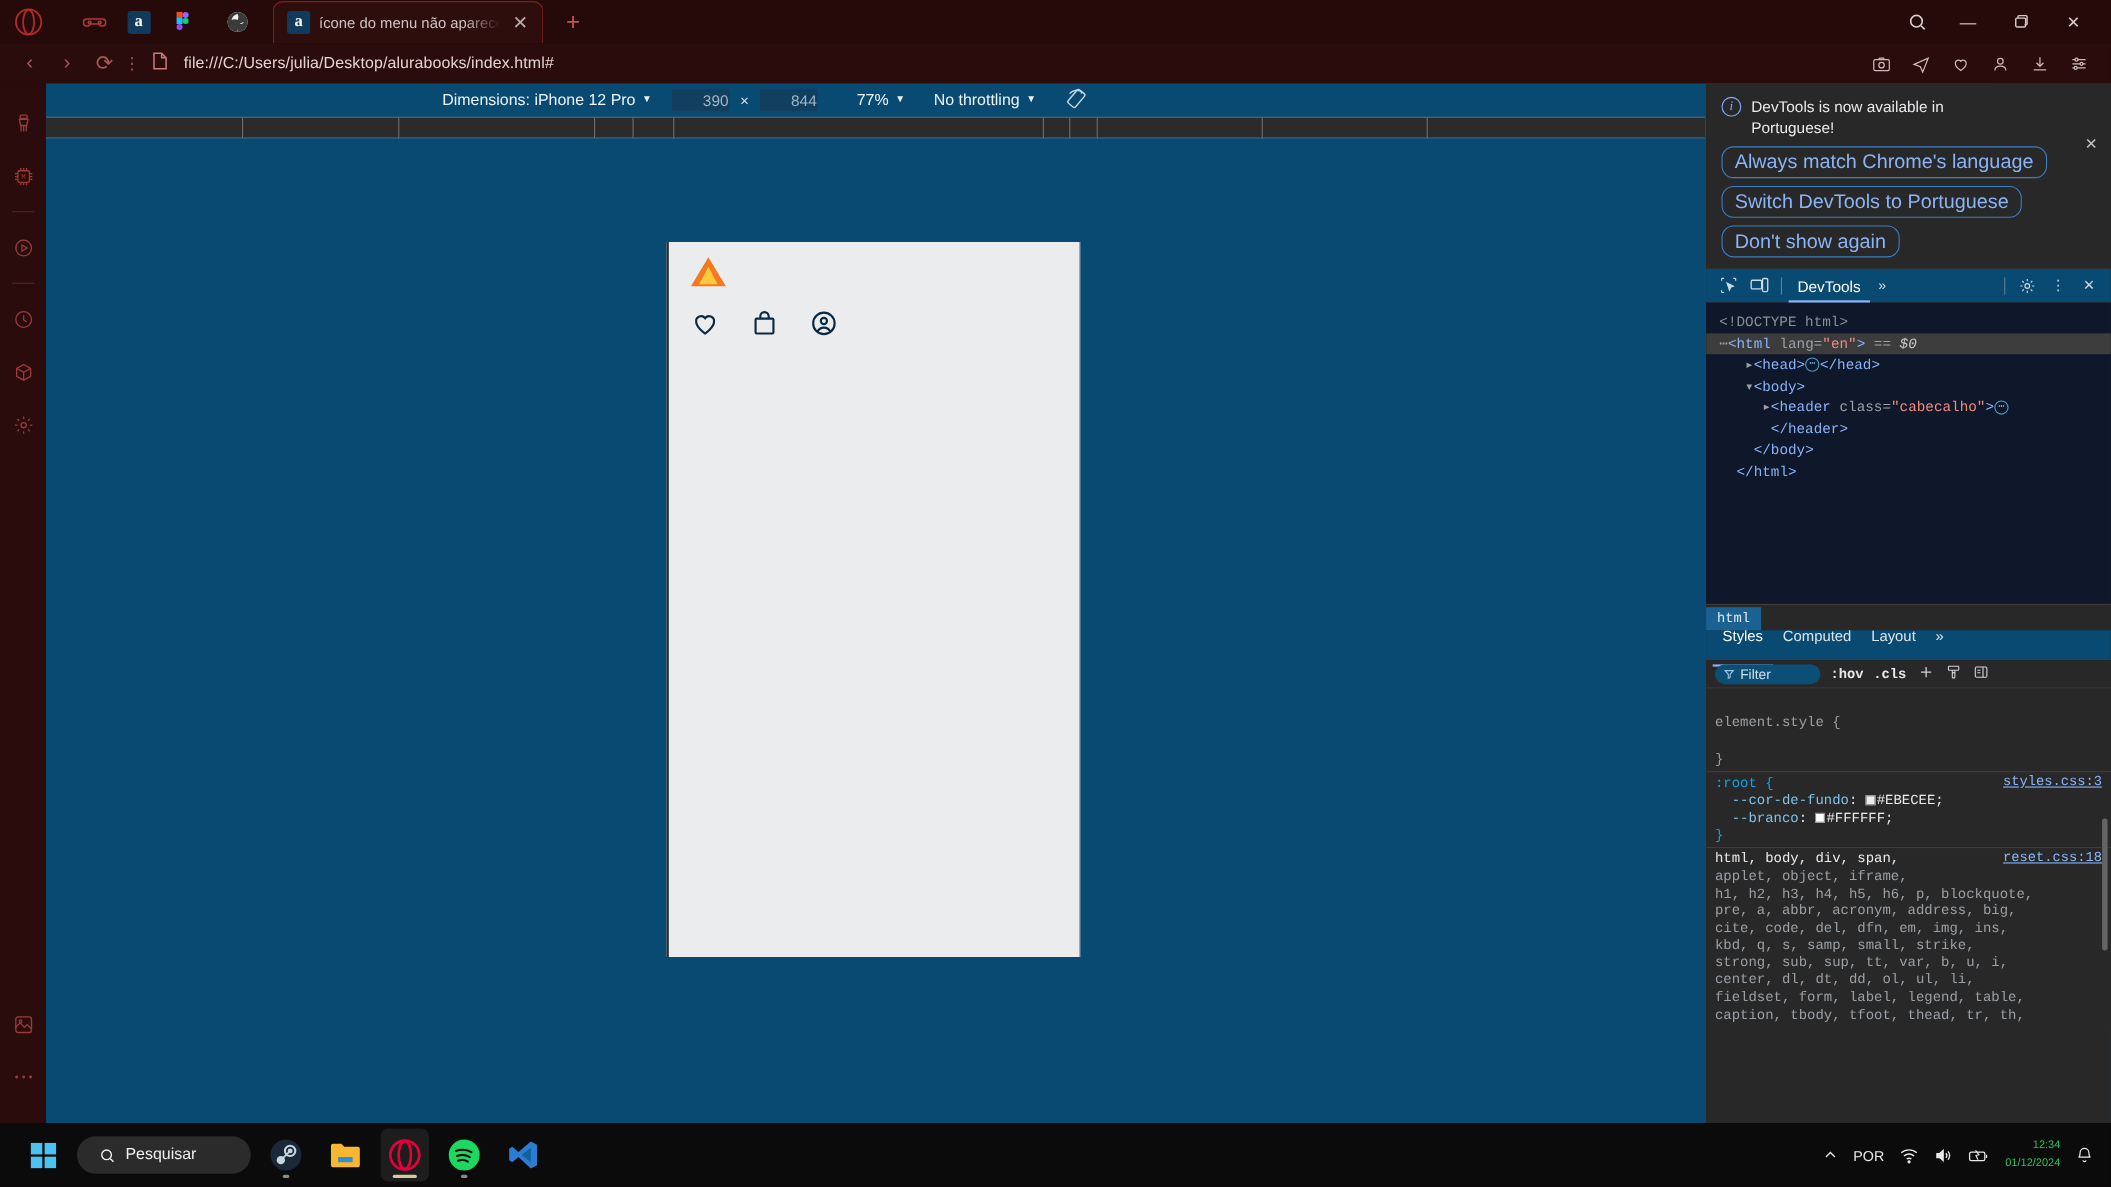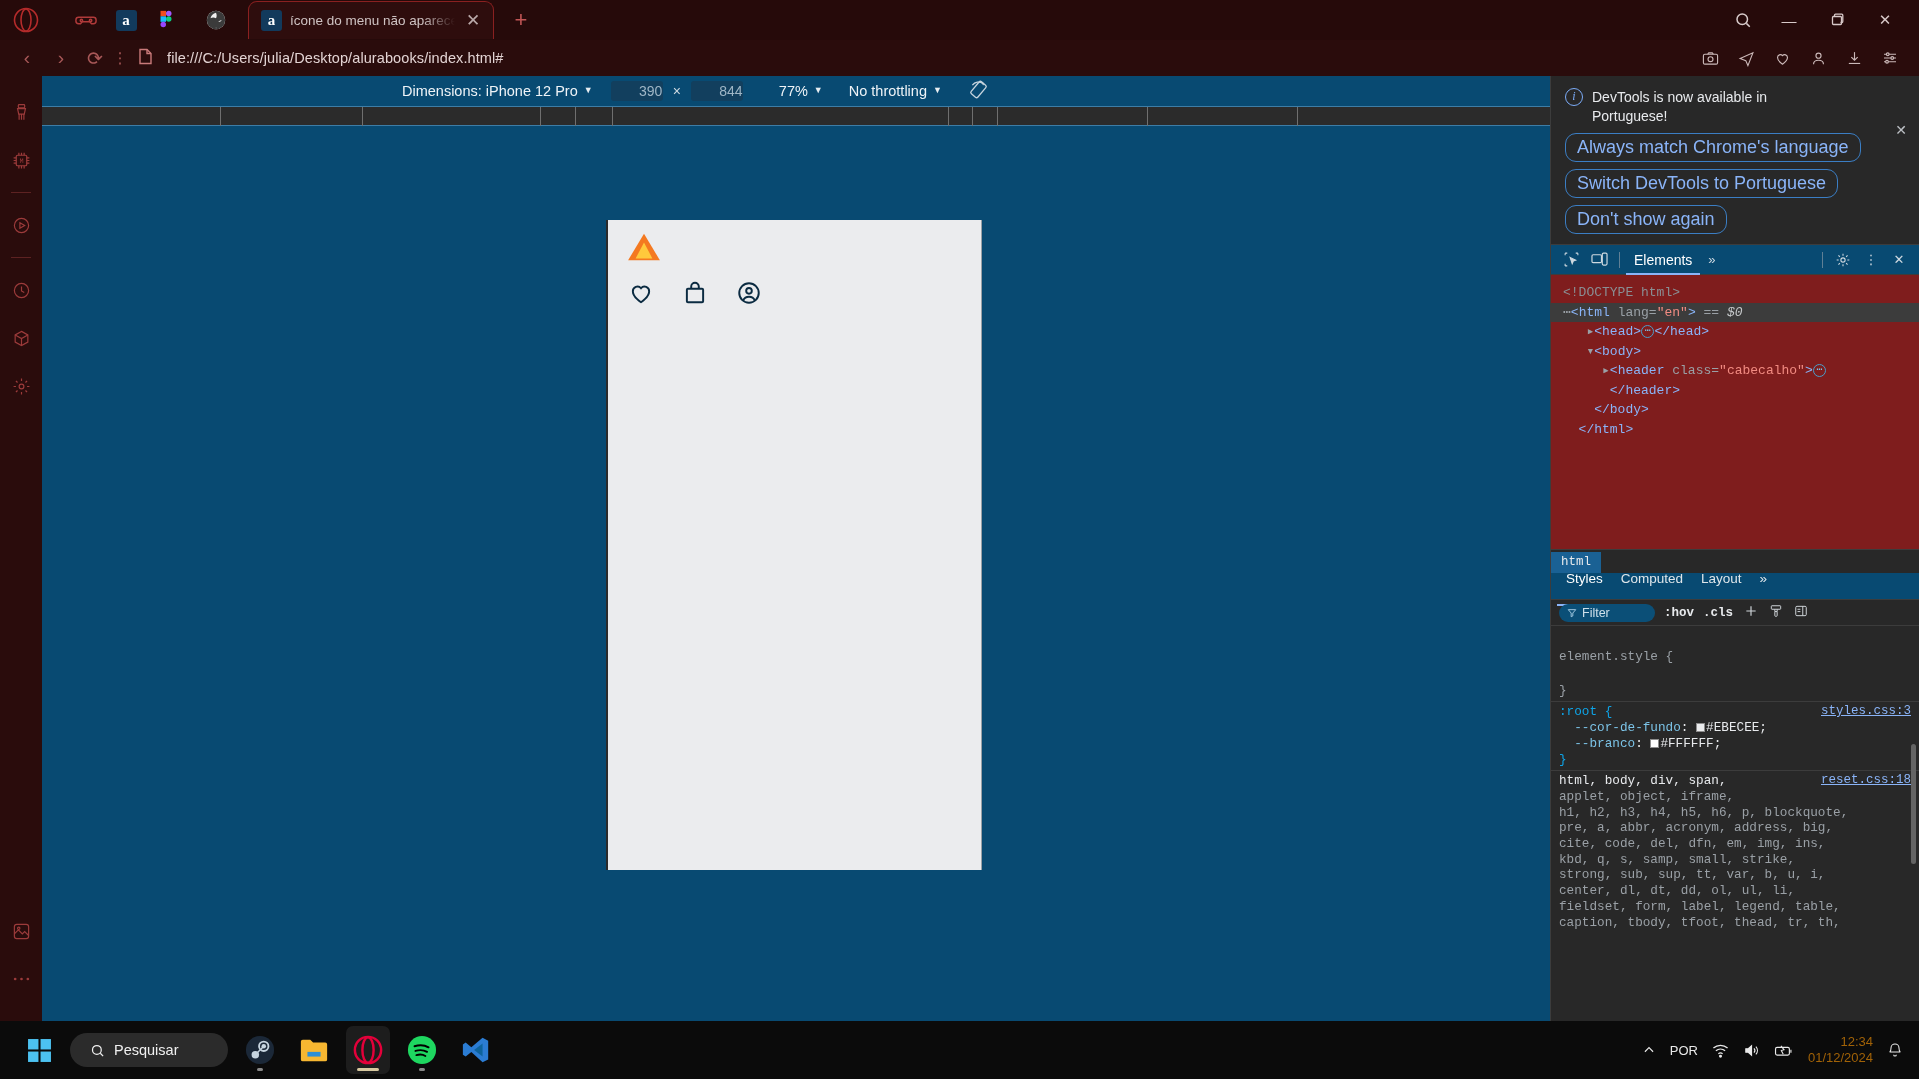--- a/index.html
+++ b/index.html
@@ -155,21 +155,21 @@
   }
   .dt-tb-ico { width: 28px; height: 26px; display: flex; align-items: center; justify-content: center; color: #cfd9e0; }
   .vsep { width: 1px; height: 16px; background: #5f7f95; margin: 0 6px; }
   .tab-elements { color: #ffffff; font-size: 14px; padding: 0 8px; height: 30px; line-height: 30px;
     border-bottom: 2px solid #8ab4f8; }
   .chev2 { color: #cfd9e0; font-size: 13px; padding: 0 8px; }
   .dt-tabs-right { margin-left: auto; display: flex; align-items: center; }
 
   .dom {
     padding: 8px 0 0 0; font-family: "Liberation Mono", monospace; font-size: 13px; line-height: 19.5px;
-    background: #7f1d1d; height: 274px; overflow: hidden;
+    background: #0f172a; height: 274px; overflow: hidden;
   }
   .dom .ln { padding-left: 12px; white-space: pre; color: #9aa0a6; }
   .dom .sel { background: #3c3c3c; }
   .tag { color: #8ab4f8; }
   .attr { color: #9aa0a6; }
   .val { color: #f28b82; }
   .doctype { color: #8a8f94; }
   .arrow { color: #9aa0a6; }
   .dollar { color: #c5c8ca; font-style: italic; }
   .badge { display: inline-block; border: 1px solid #4a9ec9; border-radius: 8px; color: #7cc4e8;
@@ -214,21 +214,21 @@
     display: flex; align-items: center; gap: 9px; padding-left: 20px; }
   .search-pill span { color: #f0f0f0; font-size: 14.5px; }
   .tb-app { width: 44px; height: 48px; position: relative; display: flex; align-items: center; justify-content: center; }
   .tb-app.active { background: #1d1d1d; border-radius: 7px; }
   .underline { position: absolute; bottom: 3px; left: 50%; transform: translateX(-50%);
     width: 6px; height: 3px; border-radius: 2px; background: #8a8a8a; }
   .underline.wide { width: 22px; background: #d7c9a0; }
   .tray { position: absolute; right: 0; top: 0; height: 58px; display: flex; align-items: center;
     gap: 14px; padding-right: 16px; color: #e9e9e9; font-size: 13px; }
   .tray-ico { display: flex; align-items: center; justify-content: center; }
-  .clock { text-align: right; line-height: 16px; font-size: 13px; color: #a16207; }
+  .clock { text-align: right; line-height: 16px; font-size: 10px; color: #22c55e; }
 </style>
 </head>
 <body>
 
 <div class="screen">
 
   <div class="browser">
 
     <div class="tabstrip">
       <div class="opera-logo">
@@ -492,21 +492,21 @@
                 <path d="M10 9l8 4-3.4 1.2L13 18z" fill="#cfd9e0"></path>
               </svg>
           </div>
           <div class="dt-tb-ico">
             <svg width="19" height="19" viewBox="0 0 24 24" fill="none" stroke="#cfd9e0" stroke-width="1.5">
                 <rect x="2.5" y="6" width="12" height="10" rx="1.5"></rect>
                 <rect x="15.5" y="4" width="6" height="15" rx="1.5"></rect>
               </svg>
           </div>
           <div class="vsep"></div>
-          <div class="tab-elements">Elements</div>
+          <div class="tab-elements">DevTools</div>
           <div class="chev2">»</div>
           <div class="dt-tabs-right">
             <div class="vsep"></div>
             <div class="dt-tb-ico">
               <svg width="16" height="16" viewBox="0 0 24 24" fill="none" stroke="#cfd9e0" stroke-width="1.6">
                   <circle cx="12" cy="12" r="3.2"></circle>
                   <path d="M12 2.5v3M12 18.5v3M2.5 12h3M18.5 12h3M5.2 5.2l2.1 2.1M16.7 16.7l2.1 2.1M18.8 5.2l-2.1 2.1M7.3 16.7l-2.1 2.1"></path>
                 </svg>
             </div>
             <div class="dt-tb-ico">⋮</div>

